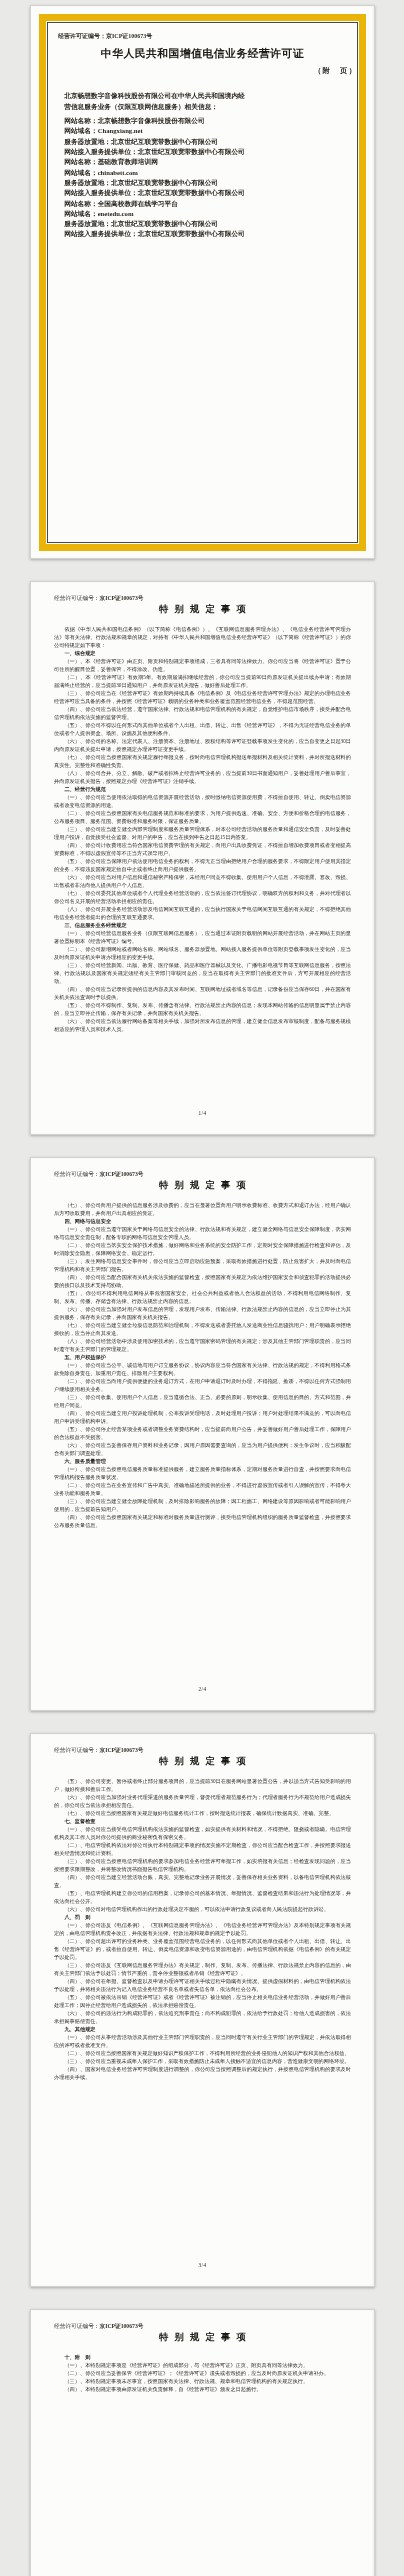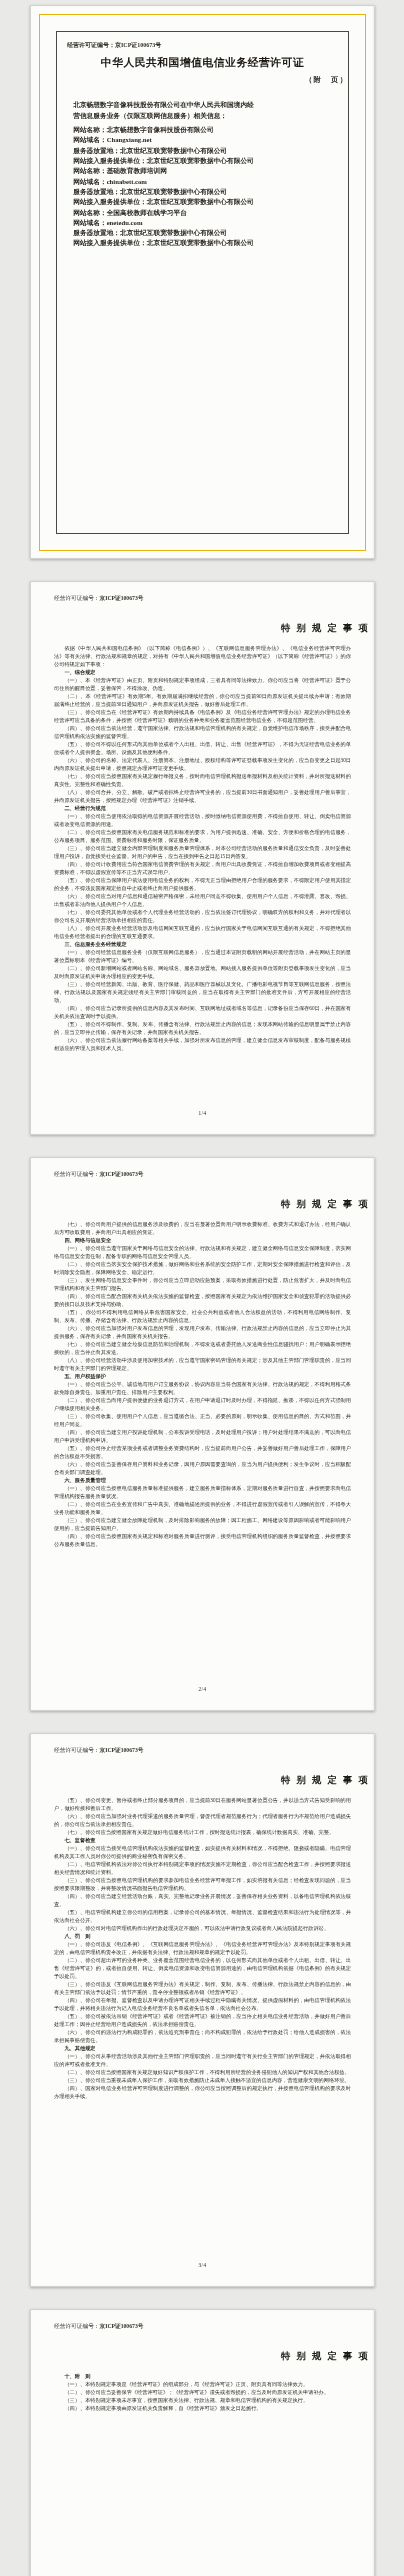--- a/index.html
+++ b/index.html
@@ -13,33 +13,33 @@
   .page {
     position:absolute; left:30px; width:345px; height:554px;
     background:#fcfcfa;
     border:0.5px solid #d3d3cf;
     box-shadow:0 0.5px 2.6px rgba(0,0,0,0.28), inset -1px 0 2.1px rgba(0,0,0,0.06);
   }
   #page-1 { top:5.2px; } #page-2 { top:581px; } #page-3 { top:1157px; }
   #page-4 { top:1733px; } #page-5 { top:2309px; }
 
   
-  .cert-frame { position:absolute; inset:7.7px; border:1px solid #eab308; padding:16px; }
+  .cert-frame { position:absolute; inset:7.7px; border:7px solid #eab308; padding:1px; }
   .cert-frame-inner { width:100%; height:100%; border:0.5px solid #4a4843; position:relative; }
   .cert-header { margin:9.3px 0 0 10.3px; font-size:6px; font-weight:bold; color:#332f28; }
   .cert-title { text-align:center; margin-top:6.2px; font-size:10.8px; font-weight:bold; letter-spacing:0.5px; color:#1d1a15; }
   .cert-subtitle { text-align:right; margin-top:4.6px; font-size:7.2px; font-weight:bold; letter-spacing:1.5px; color:#1d1a15; }
   .cert-body { margin:15.5px 0 0 16.5px; width:184px; font-size:6.7px; font-weight:bold; line-height:10.3px; color:#2a2620; }
   .cert-intro { margin-bottom:4.1px; }
   .cert-line { }
 
   
   .prov-header { margin:13.4px 0 0 23px; font-size:5.7px; color:#332f28; }
   .prov-header .num { font-weight:bold; }
-  .prov-title { text-align:right; margin-top:19px; font-size:9.3px; font-weight:bold; letter-spacing:6.2px; text-indent:6.2px; color:#1d1a15; }
+  .prov-title { text-align:center; margin-top:0; font-size:9.3px; font-weight:bold; letter-spacing:6.2px; text-indent:6.2px; color:#1d1a15; }
   .prov-body { margin:8.2px 23px 0 23px; font-size:5.2px; line-height:8px; text-align:justify; }
   .prov-body p { text-indent:2em; margin:0; }
   .prov-body p.sec { font-weight:bold; }
   .page-no { position:absolute; bottom:18.5px; left:0; right:0; text-align:center; font-size:5.2px; color:#2b2925; letter-spacing:0.5px; }
 </style>
 </head>
 <body>
 
 <div class="stage">
 

